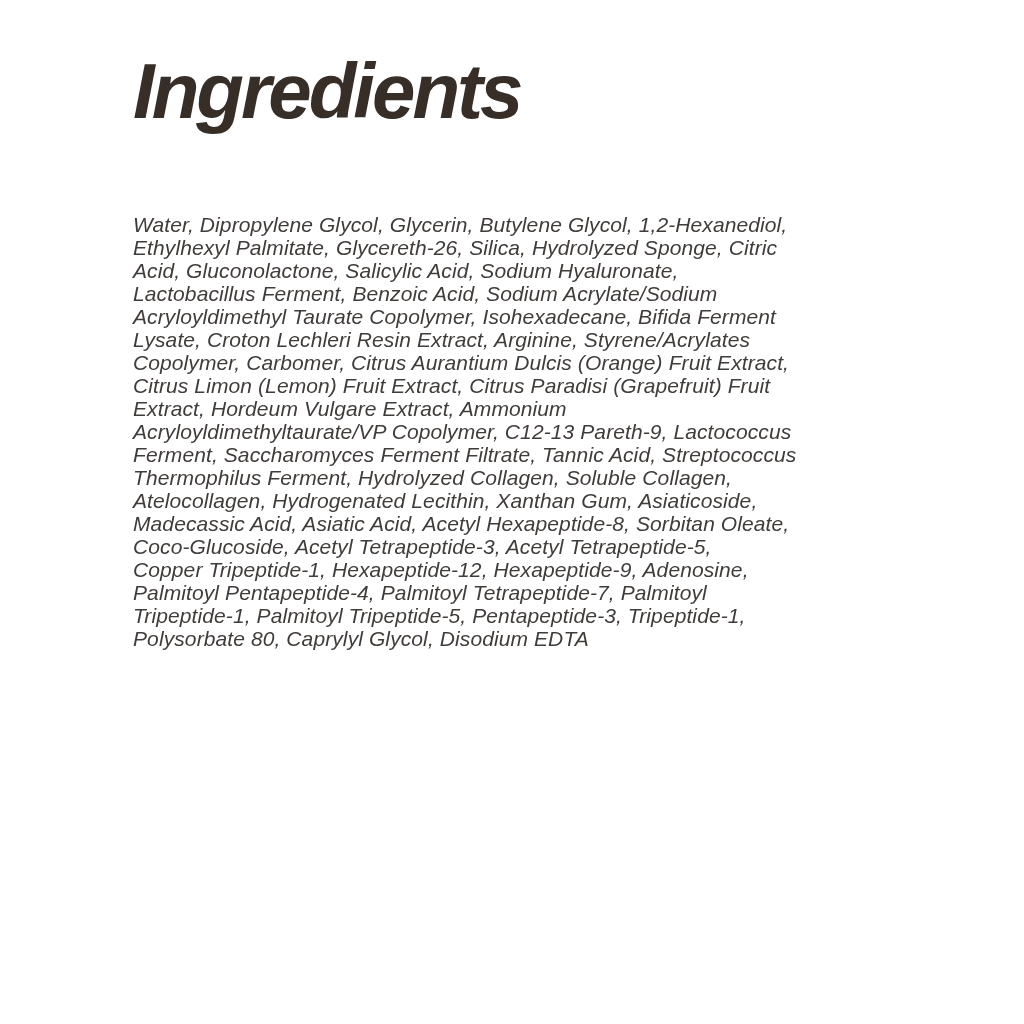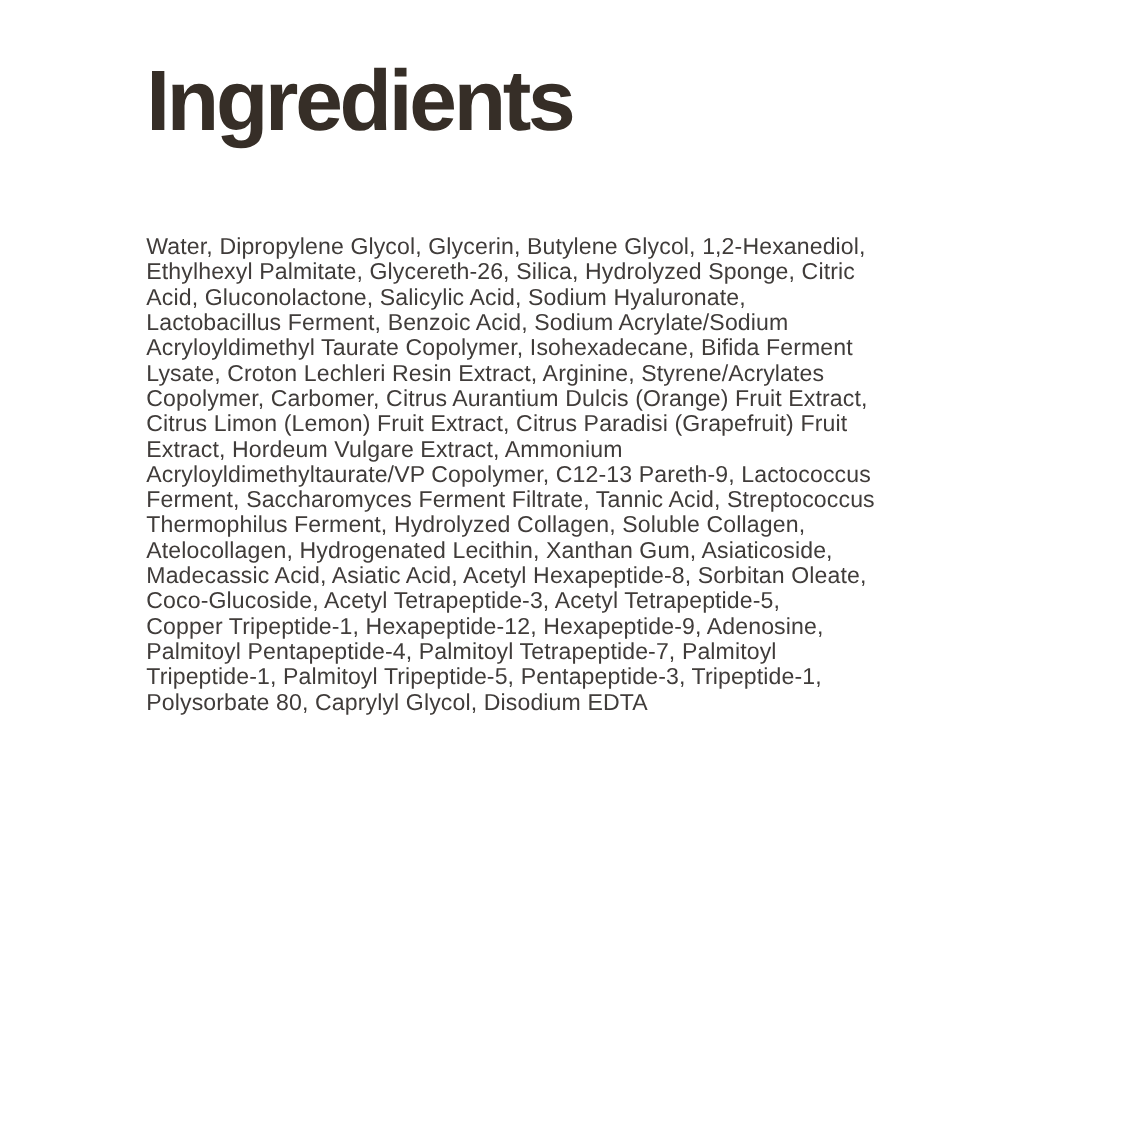--- a/index.html
+++ b/index.html
@@ -12,20 +12,21 @@
     height: 1024px;
     overflow: hidden;
     background: var(--background, #ffffff);
     font-family: "Liberation Sans", sans-serif;
   }
   .page {
     box-sizing: border-box;
     width: 1024px;
     height: 764px;
     padding: 52px 120px 0 133px;
+    font-style: italic;
   }
   .page-title {
     margin: 0;
     font-size: 78px;
     line-height: 78px;
     font-weight: 800;
     letter-spacing: -3px;
     color: var(--heading-color, #362e27);
     font-family: "Liberation Sans", sans-serif;
   }

